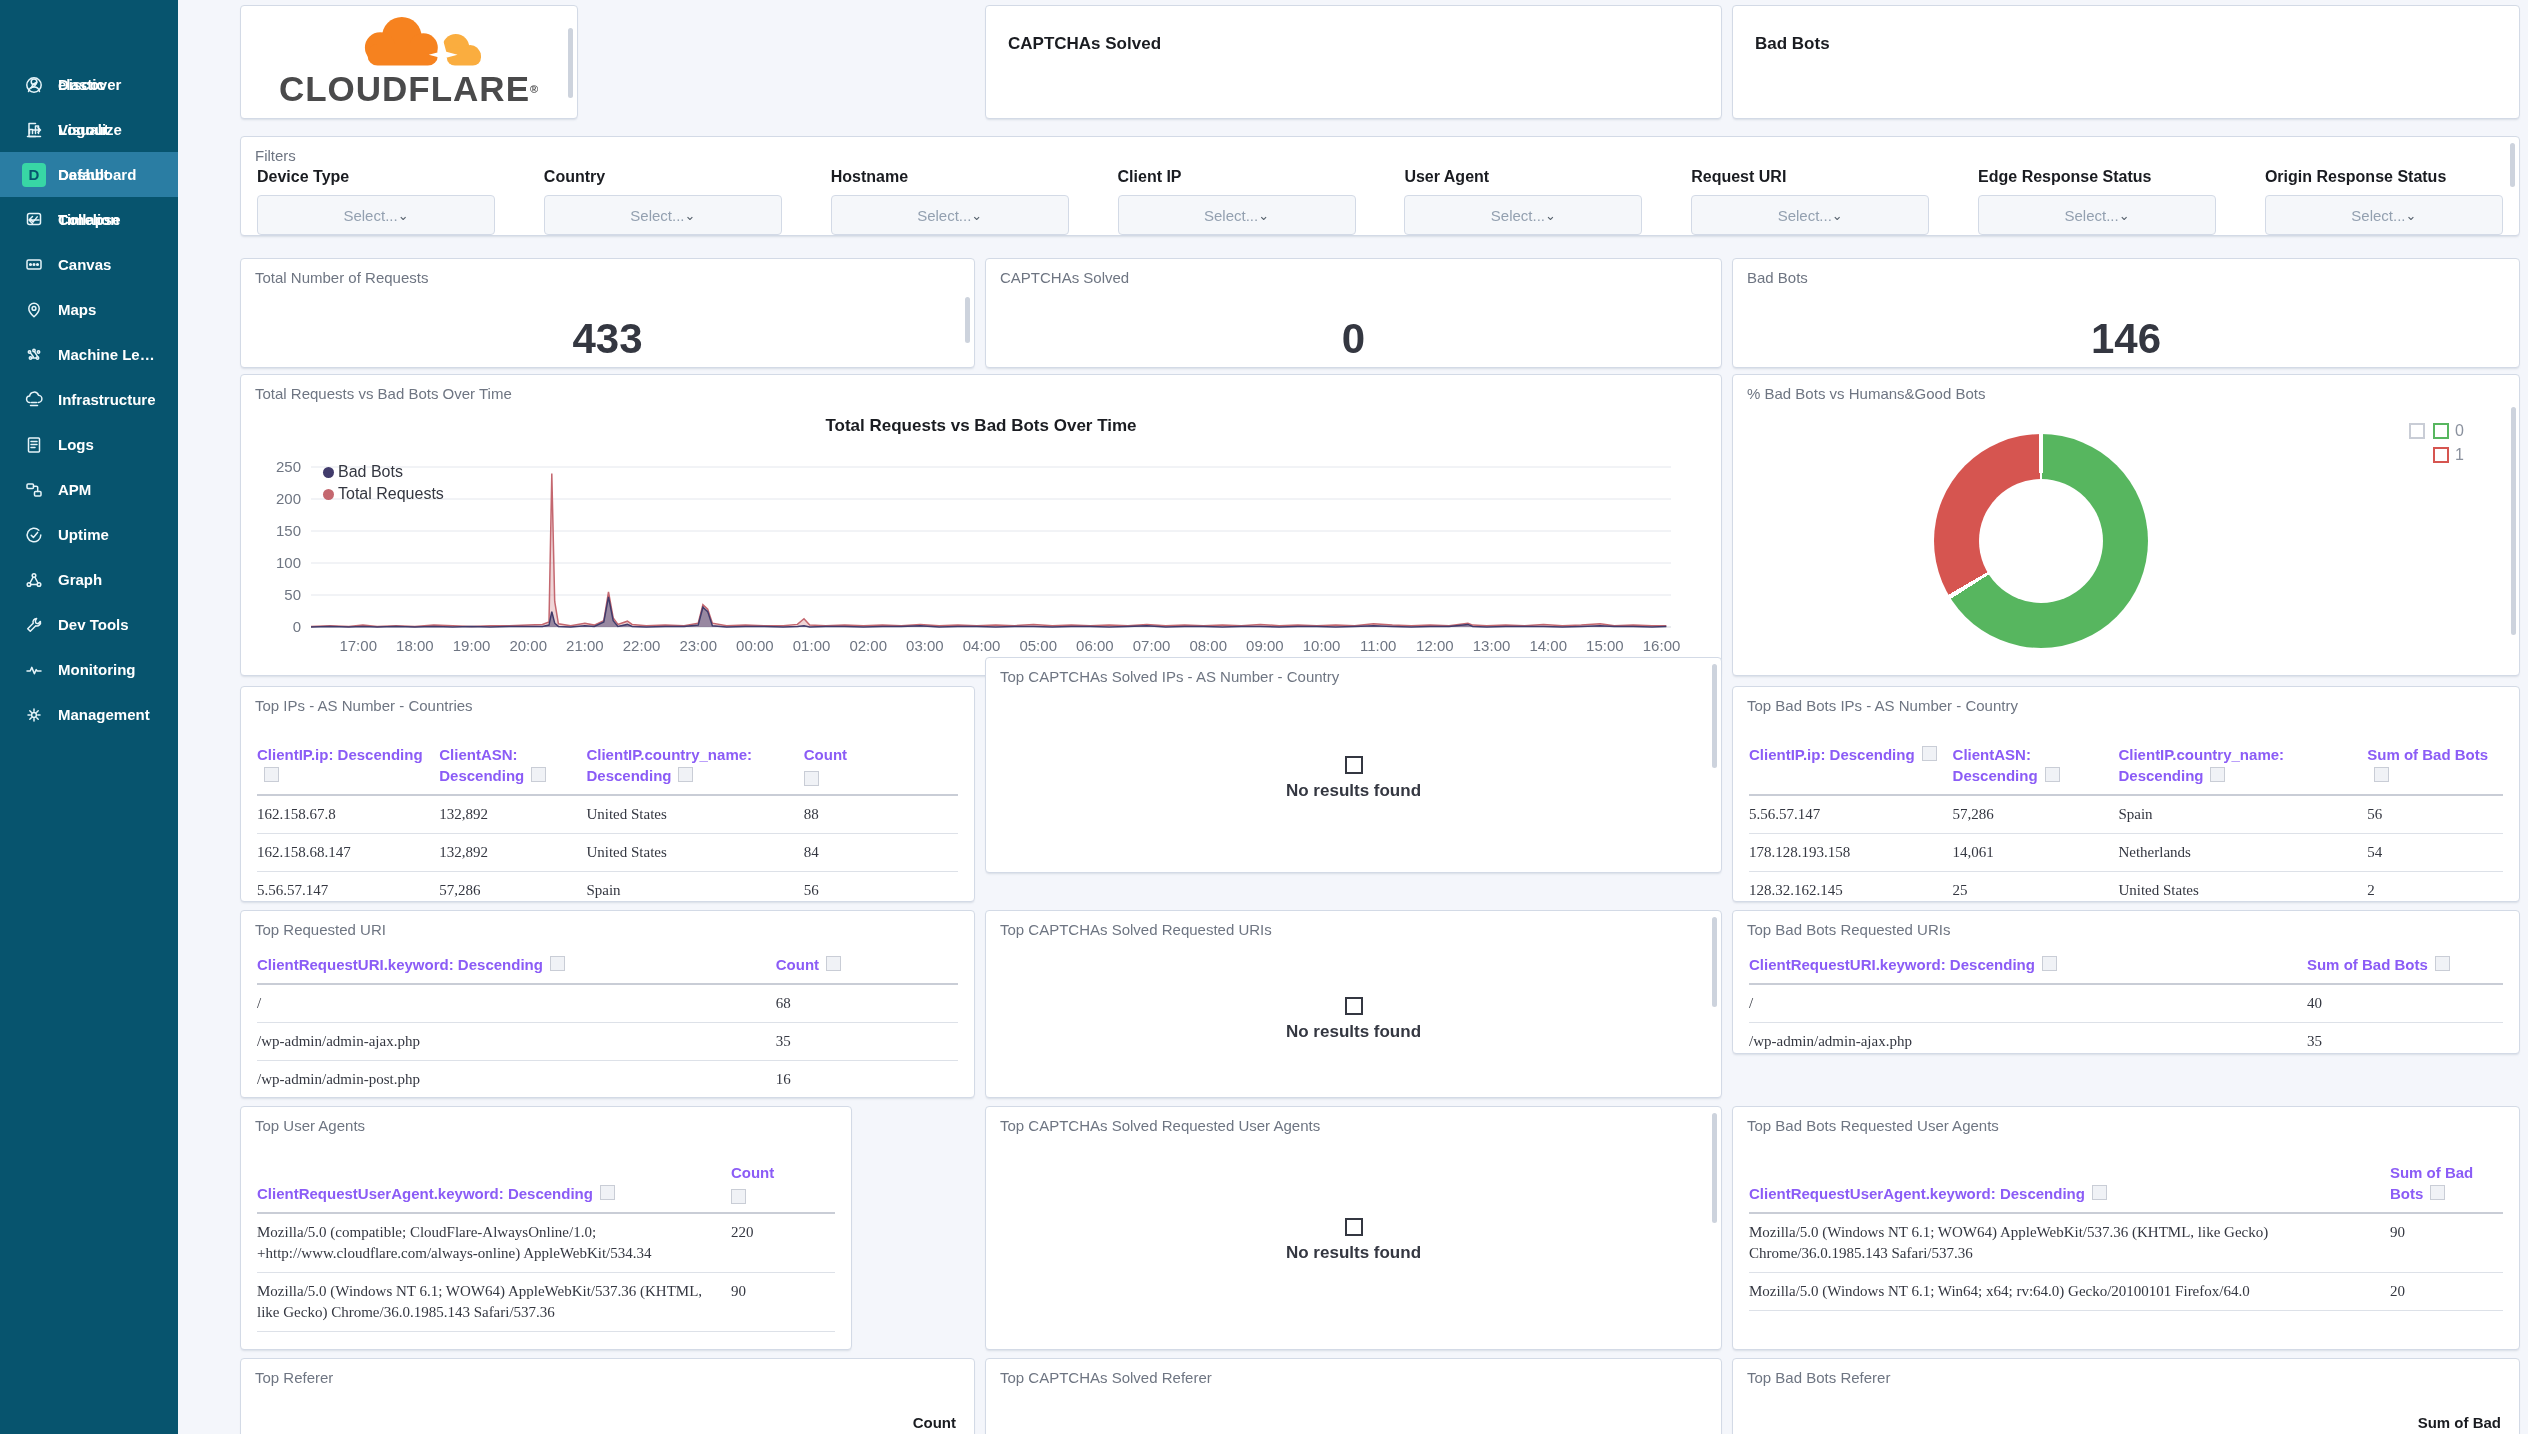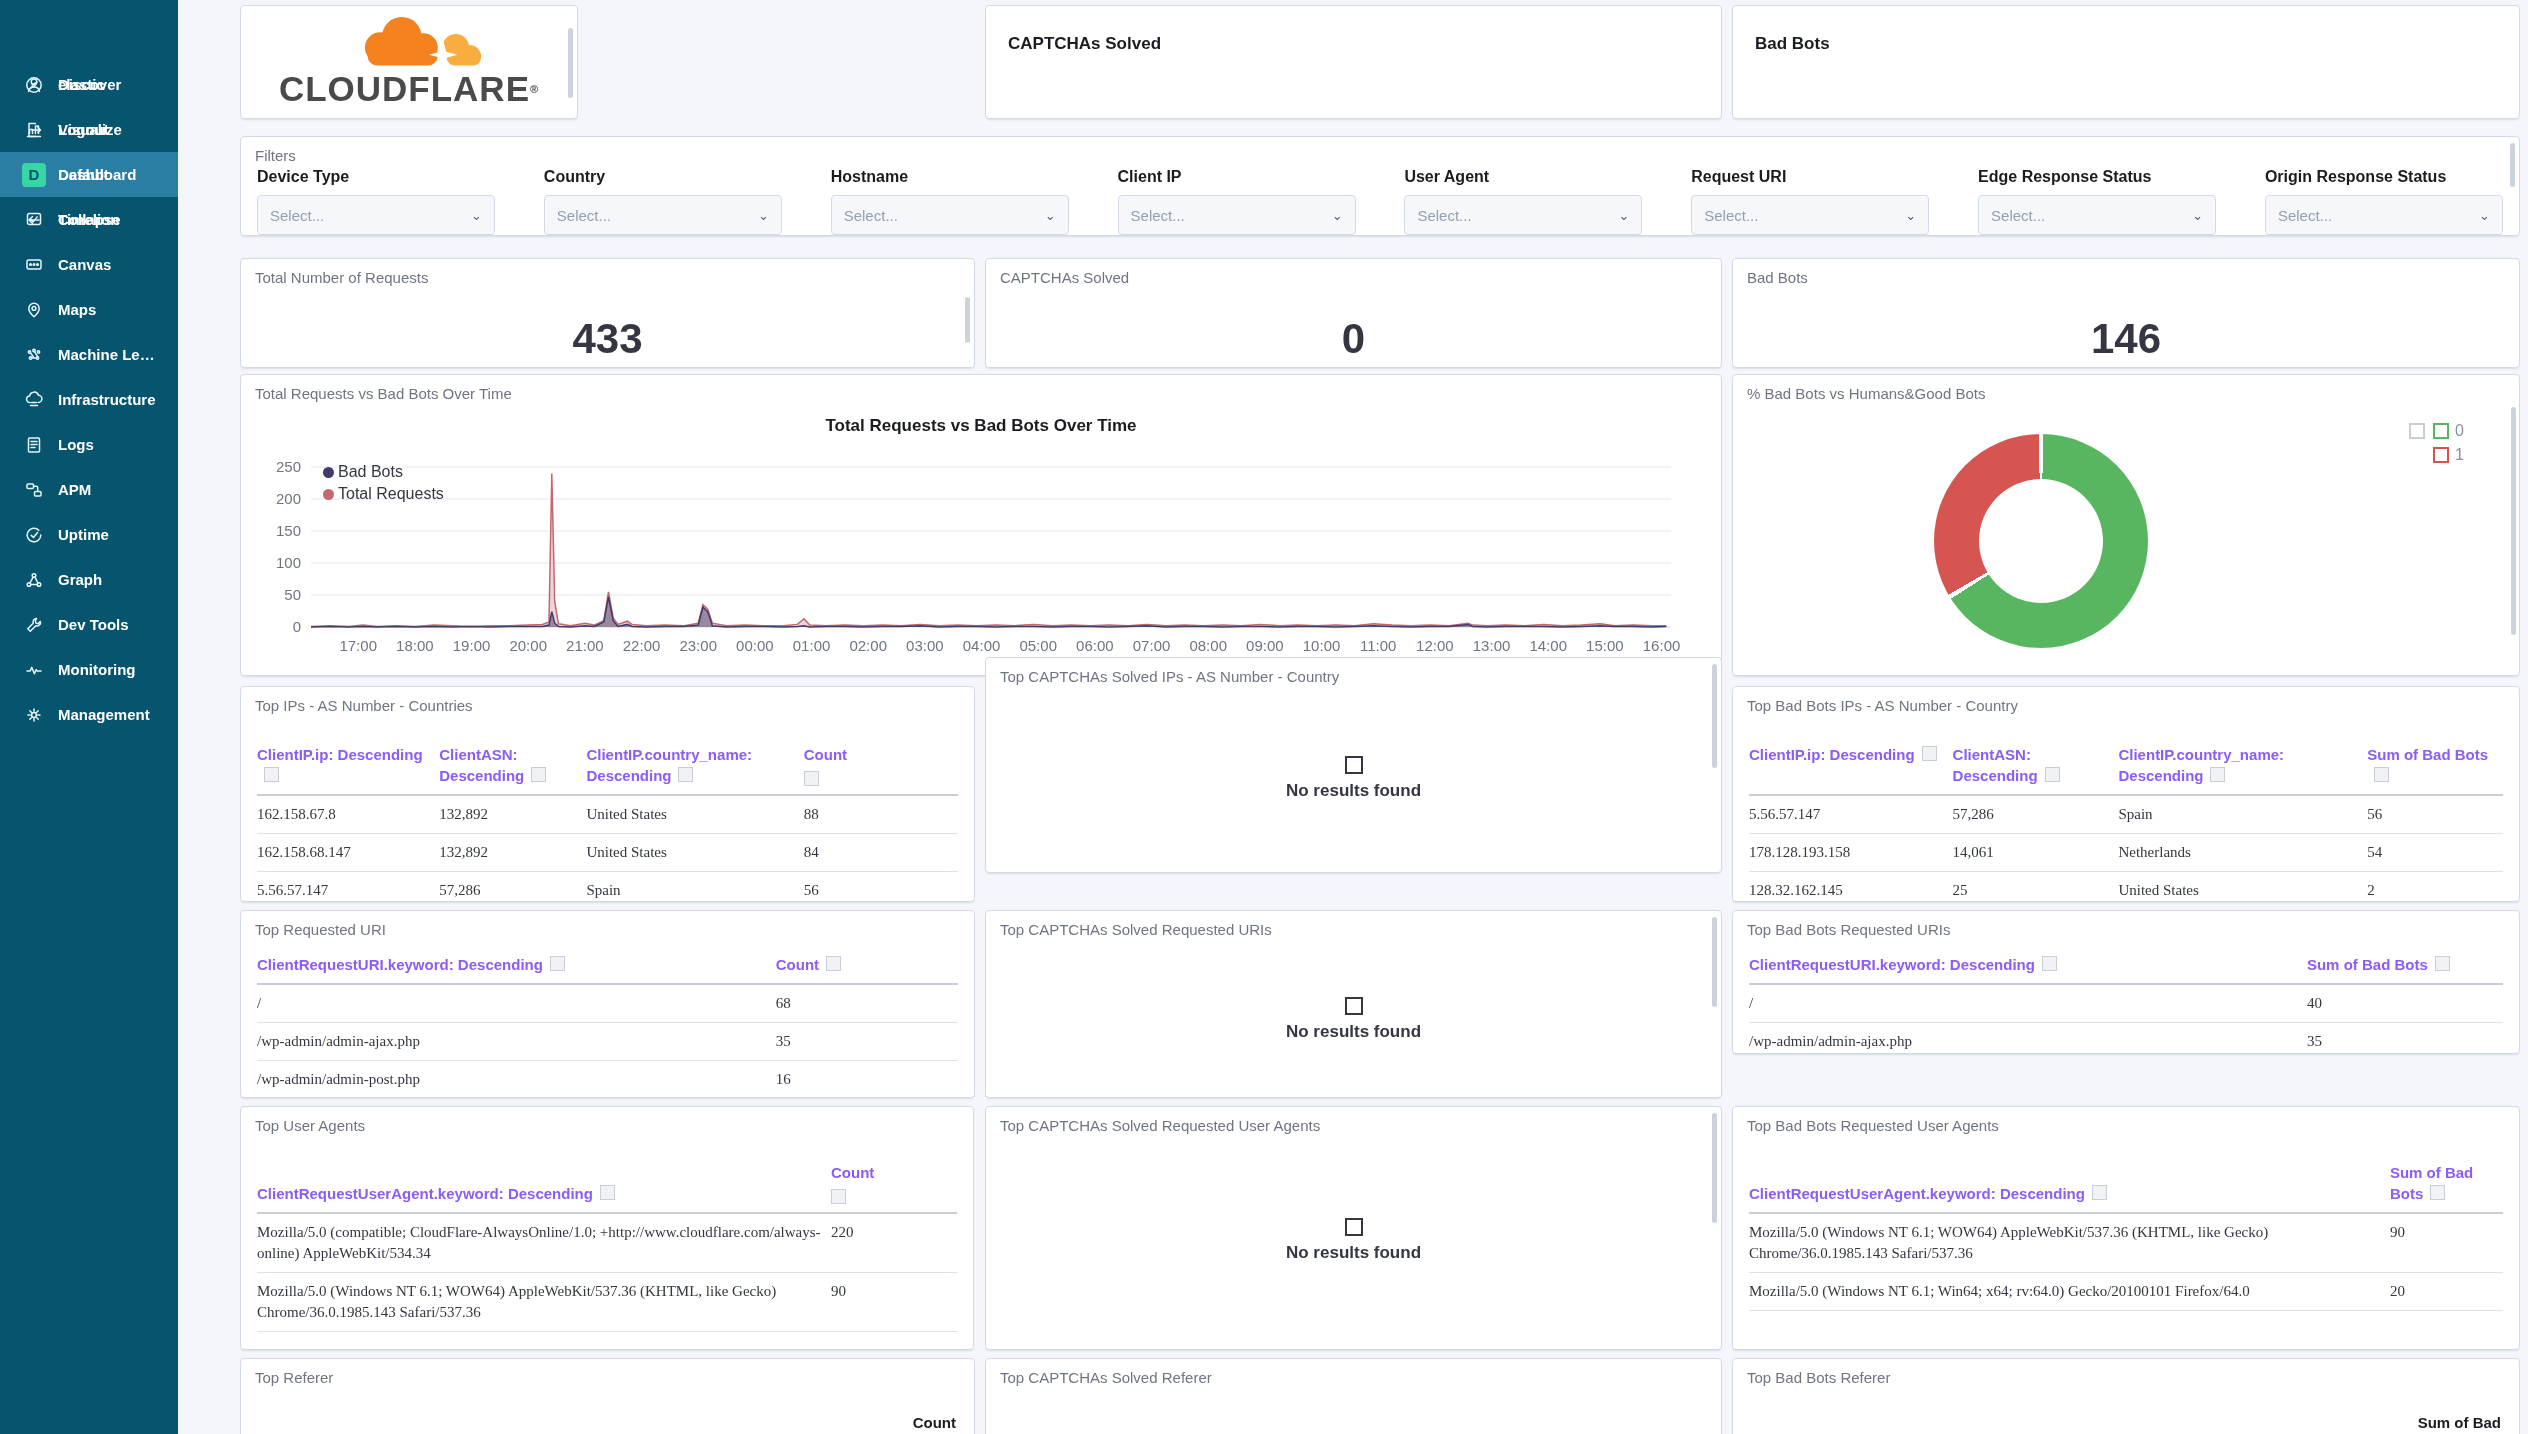--- a/index.html
+++ b/index.html
@@ -29,21 +29,21 @@
   .p-bothead{left:1554px;top:5px;width:788px;height:114px;}
   .cf-wrap{display:flex;flex-direction:column;align-items:center;padding-top:2px;}
   .cf-word{font-size:35px;font-weight:bold;color:#4A4A4B;letter-spacing:1px;line-height:30px;margin-top:-6px;}
   .cf-reg{font-size:11px;vertical-align:top;}
   
   .p-filters{left:62px;top:136px;width:2280px;height:100px;}
   .filters-row{display:flex;justify-content:space-between;padding:4px 16px 0 16px;}
   .ffield{width:238px;}
   .flabel{font-weight:bold;font-size:16px;color:#1A1C21;margin-bottom:9px;}
   .fselect{height:38px;background:#F5F7FA;border:1px solid #D3DAE6;border-radius:4px;
-    display:flex;align-items:center;justify-content:space-between;padding:0 12px;cursor:pointer;}
+    display:flex;align-items:center;justify-content:center;padding:0 12px;cursor:pointer;}
   .fplaceholder{color:#93A0B0;font-size:15px;}
   .fchev{color:#55606B;font-size:13px;}
   
   .p-m1{left:62px;top:258px;width:735px;height:110px;}
   .p-m2{left:807px;top:258px;width:737px;height:110px;}
   .p-m3{left:1554px;top:258px;width:788px;height:110px;}
   .metric-value{position:absolute;left:0;right:0;bottom:4px;text-align:center;
     font-size:42px;font-weight:bold;color:#343741;}
   
   .p-line{left:62px;top:374px;width:1482px;height:302px;}
@@ -62,21 +62,21 @@
   .lbox.green{border-color:#57B65F;}
   .lbox.red{border-color:#D65550;}
   .ltext{color:#8A919E;font-size:16px;margin-left:6px;width:12px;}
   
   .r1a{left:62px;top:686px;width:735px;height:216px;}
   .r1b{left:807px;top:657px;width:737px;height:216px;}
   .r1c{left:1554px;top:686px;width:788px;height:216px;}
   .r2a{left:62px;top:910px;width:735px;height:188px;}
   .r2b{left:807px;top:910px;width:737px;height:188px;}
   .r2c{left:1554px;top:910px;width:788px;height:144px;}
-  .r3a{left:62px;top:1106px;width:734px;height:244px;}
+  .r3a{left:62px;top:1106px;width:612px;height:244px;}
   .r3b{left:807px;top:1106px;width:737px;height:244px;}
   .r3c{left:1554px;top:1106px;width:788px;height:244px;}
   .r4a{left:62px;top:1358px;width:735px;height:150px;}
   .r4b{left:807px;top:1358px;width:737px;height:150px;}
   .r4c{left:1554px;top:1358px;width:788px;height:150px;}
   .tbl{margin:0 16px;font-size:15px;}
   .r1a .tbl,.r1c .tbl{margin-top:30px;}
   .r2a .tbl,.r2c .tbl{margin-top:16px;}
   .r3a .tbl,.r3c .tbl{margin-top:28px;}
   .thead{display:grid;border-bottom:2px solid #C9CDD6;padding-bottom:8px;}

